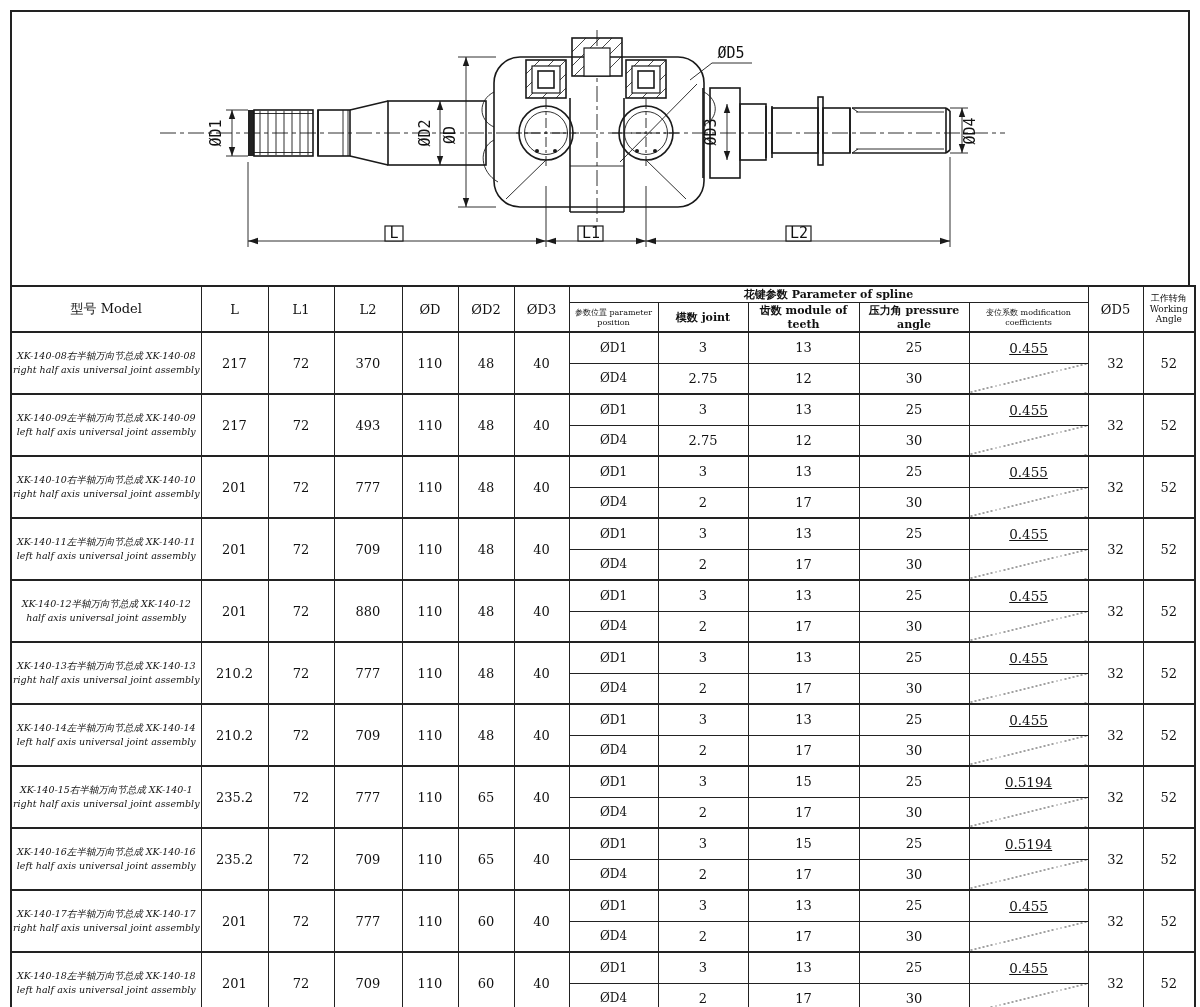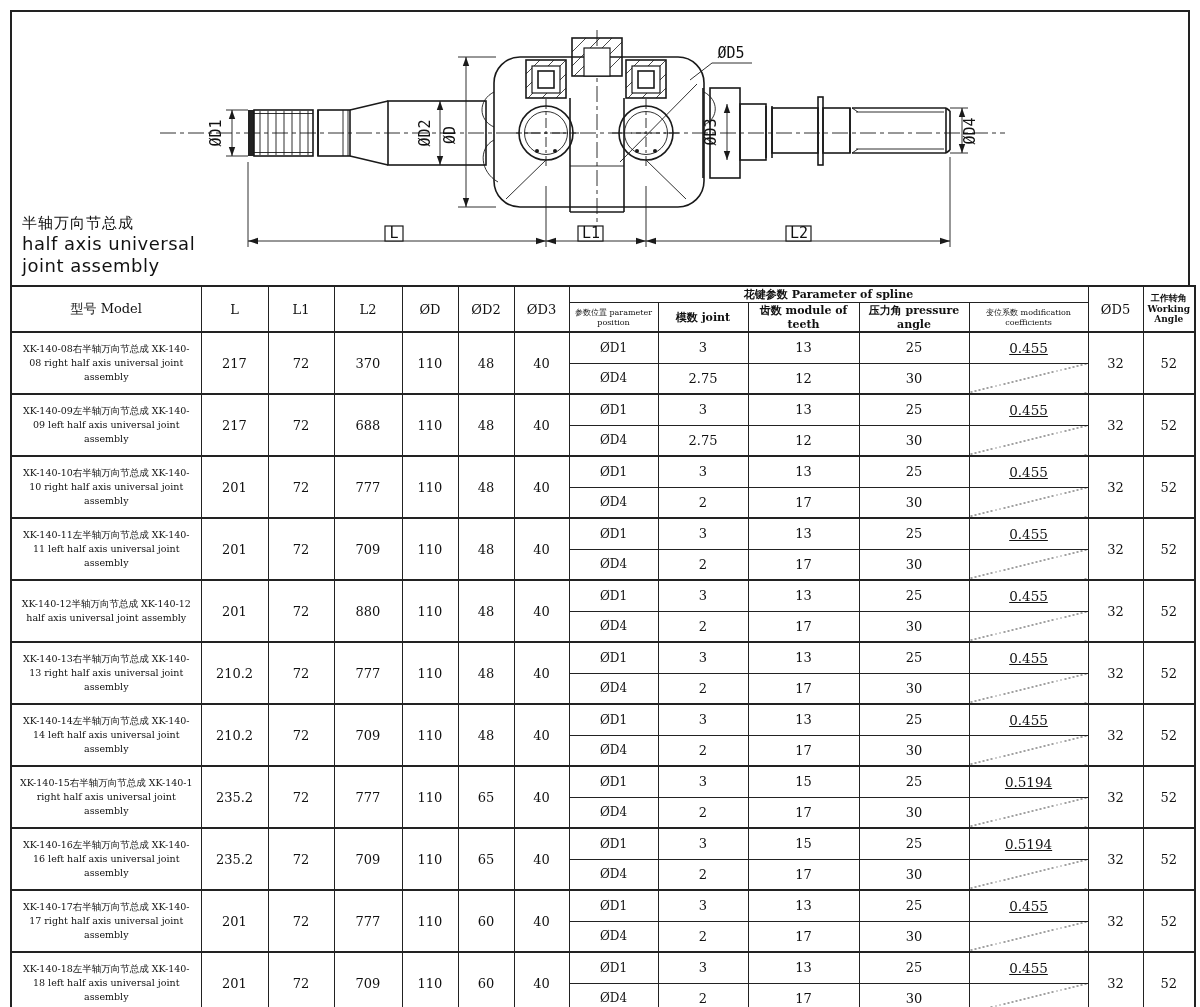--- a/index.html
+++ b/index.html
@@ -11,26 +11,26 @@
   .title-cn{font-family:"DejaVu Sans",sans-serif;font-size:15px;letter-spacing:1px;}
   .title-en{font-family:"DejaVu Sans",sans-serif;font-size:18px;letter-spacing:.5px;}
   table.spec{position:absolute;left:10px;top:285px;width:1180px;border-collapse:collapse;
              table-layout:fixed;background:#fff;}
   table.spec{border:2px solid #222;}
   .spec th,.spec td{border:1px solid #222;text-align:center;vertical-align:middle;
                     padding:0 2px;overflow:hidden;font-weight:normal;color:#111;}
   .spec thead th{font-size:13px;}
   .spec .h-small{font-size:8px;}
   .spec .h-mid{font-size:11px;font-weight:bold;}
-  .spec .h-wa{font-size:9px;line-height:1.15;font-weight:bold;}
+  .spec .h-wa{font-size:9px;line-height:1.15;}
   .spec .row-a{height:13px;}
   .spec .row-b{height:15px;}
   .spec tbody tr{height:31px;}
   .spec tbody td{font-size:13px;}
-  .spec td.model{font-size:9.5px;line-height:1.5;padding:0 6px;}
+  .spec td.model{font-size:9.5px;line-height:1.5;padding:0 0;font-style:italic;}
   .spec td.pos{font-size:12px;}
   .spec td.coeff{font-size:13.5px;text-decoration:underline;}
   .spec tr.group-top td{border-top:2px solid #222;}
   .spec td.na{background-image:linear-gradient(to bottom right,
               transparent 49.6%, #444 49.6%, #444 50.4%, transparent 50.4%);}
   svg text{fill:#111;font-family:"DejaVu Sans Mono",monospace;font-size:15px;}
   svg .obj{stroke:#1a1a1a;stroke-width:1.6;fill:none;}
   svg .thin{stroke:#1a1a1a;stroke-width:.9;fill:none;}
   svg .hatch{stroke:#1a1a1a;stroke-width:.8;fill:none;}
   svg .cl{stroke:#1a1a1a;stroke-width:.9;fill:none;stroke-dasharray:16 4 4 4;}
@@ -218,25 +218,20 @@
       <polygon class="arrow" points="950,241 940,237.8 940,244.2"></polygon>
       <rect class="white" x="385" y="226" width="18" height="15" stroke="none"></rect>
       <rect class="white" x="578" y="226" width="25" height="15" stroke="none"></rect>
       <rect class="white" x="786" y="226" width="25" height="15" stroke="none"></rect>
       <text x="394" y="238" text-anchor="middle">L</text>
       <text x="591" y="238" text-anchor="middle">L1</text>
       <text x="799" y="238" text-anchor="middle">L2</text>
     </g>
   </svg>
 
-  <div class="title-block">
-    <div class="title-cn">半轴万向节总成</div>
-    <div class="title-en">half axis universal</div>
-    <div class="title-en">joint assembly</div>
-  </div>
 
   <table class="spec">
     <colgroup>
       <col style="width:190px">
         <col style="width:67px">
         <col style="width:66px">
       <col style="width:68px">
         <col style="width:56px">
         <col style="width:56px">
       <col style="width:55px">
@@ -290,21 +285,21 @@
           <td class="pos">ØD4</td>
           <td>2.75</td>
           <td>12</td>
           <td>30</td>
           <td class="na"></td>
         </tr>
         <tr class="group-top">
           <td class="model" rowspan="2">XK-140-09左半轴万向节总成  XK-140-09 left half axis universal joint assembly</td>
           <td rowspan="2">217</td>
           <td rowspan="2">72</td>
-          <td rowspan="2">688</td>
+          <td rowspan="2">493</td>
           <td rowspan="2">110</td>
           <td rowspan="2">48</td>
           <td rowspan="2">40</td>
           <td class="pos">ØD1</td>
           <td>3</td>
           <td>13</td>
           <td>25</td>
           <td class="coeff">0.455</td>
           <td rowspan="2">32</td>
           <td rowspan="2">52</td>

